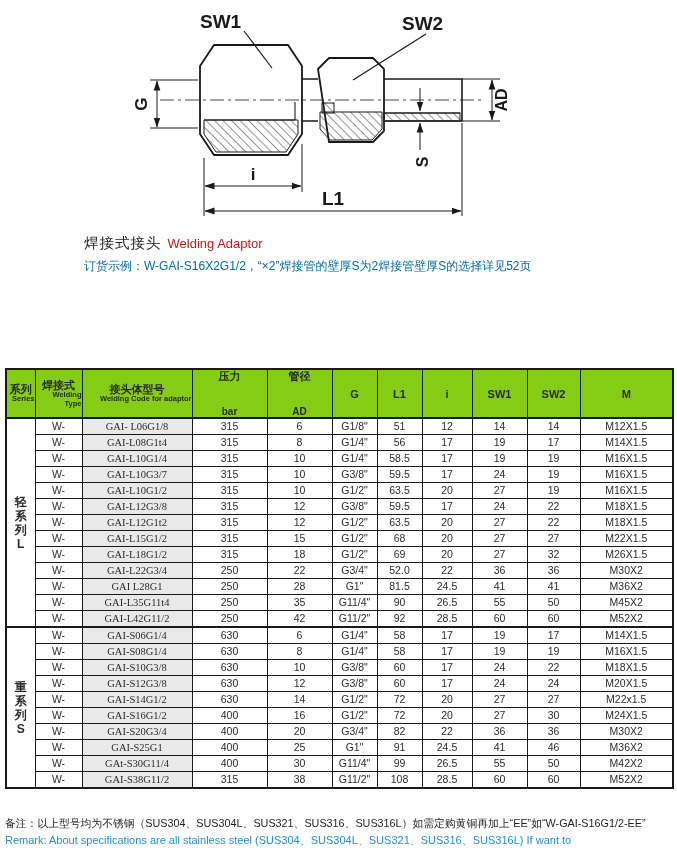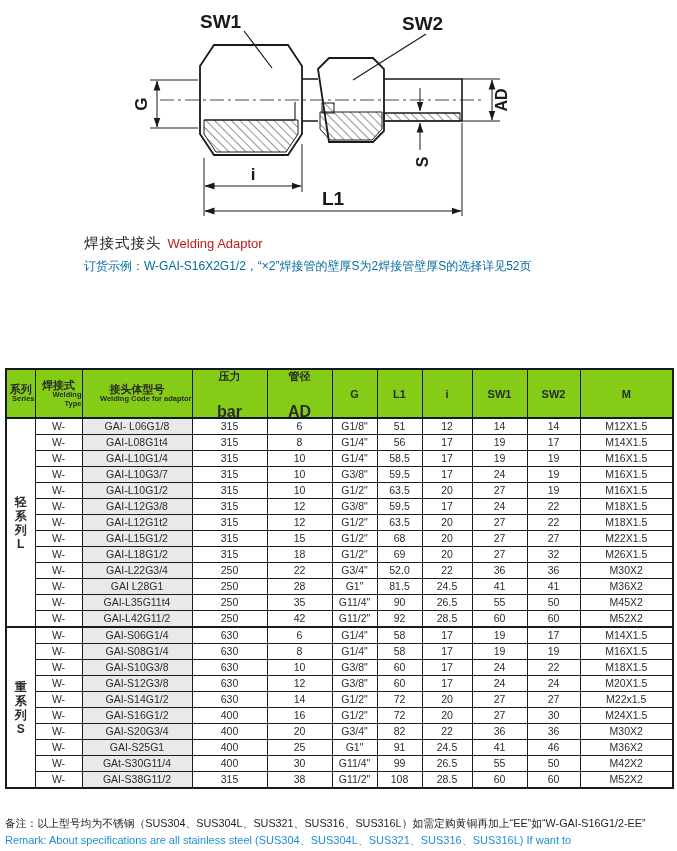--- a/index.html
+++ b/index.html
@@ -23,25 +23,25 @@
   
   .spec-table-wrap{left:5px;top:368px;width:667px;}
   table.spec{border-collapse:collapse;table-layout:fixed;width:667px;
     border:2px solid #1a1a1a;}
   table.spec th,table.spec td{
     border:1px solid #1a1a1a;text-align:center;vertical-align:middle;
     padding:0;overflow:hidden;white-space:nowrap;color:#2b2b2b;}
   table.spec thead th{background:#84cc16;border-bottom:2px solid #0f172a;}
   table.spec thead .zh{font-size:11px;line-height:12px;}
   table.spec thead .en{font-size:7.5px;line-height:8.5px;text-align:right;}
-  table.spec thead .en-lg{font-size:16px;line-height:11px;margin-top:24px;}
+  table.spec thead .en-lg{font-size:10px;line-height:11px;margin-top:24px;}
   table.spec thead .one{font-size:11px;line-height:30px;}
   table.spec thead th{height:36px;}
   table.spec td{height:15px;line-height:15px;font-size:10.5px;}
-  table.spec td.code-cell{background:#e9e9e9;}
+  table.spec td.code-cell{background:#e9e9e9;font-family:Liberation Serif, serif;}
   table.spec td.series-cell{background:#ffffff;font-weight:bold;}
   table.spec td.series-cell div{font-size:12px;line-height:14px;}
   tbody.grp{border-top:2px solid #1a1a1a;}
 
   
   .remark{left:5px;top:816px;width:667px;}
   .remark-zh{font-size:10.8px;color:#1f1f1f;line-height:15px;}
   .remark-en{font-size:11px;color:#1e8fd5;line-height:14.5px;margin-top:2px;}
 </style>
 </head>

